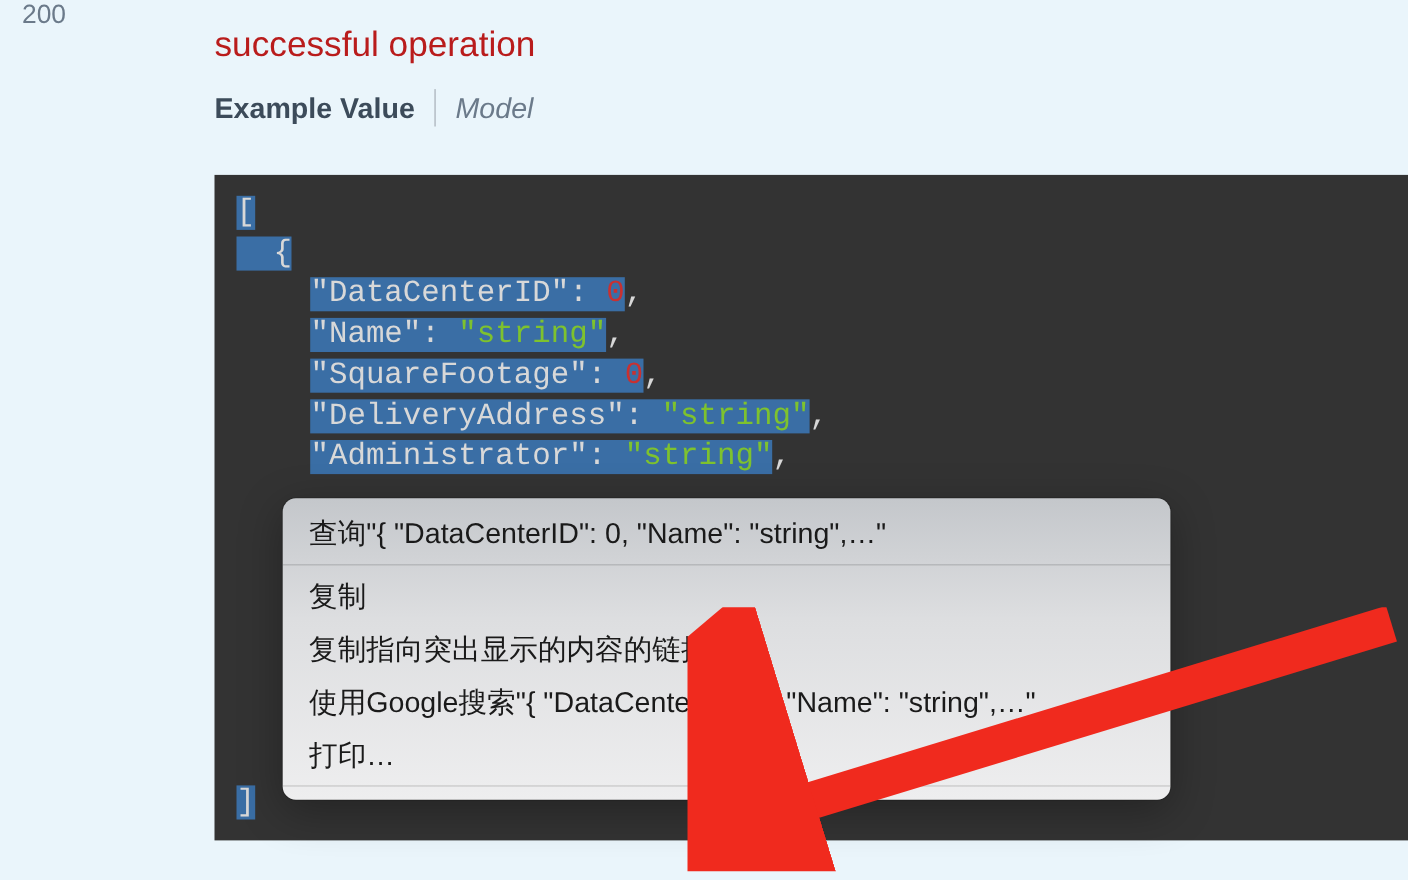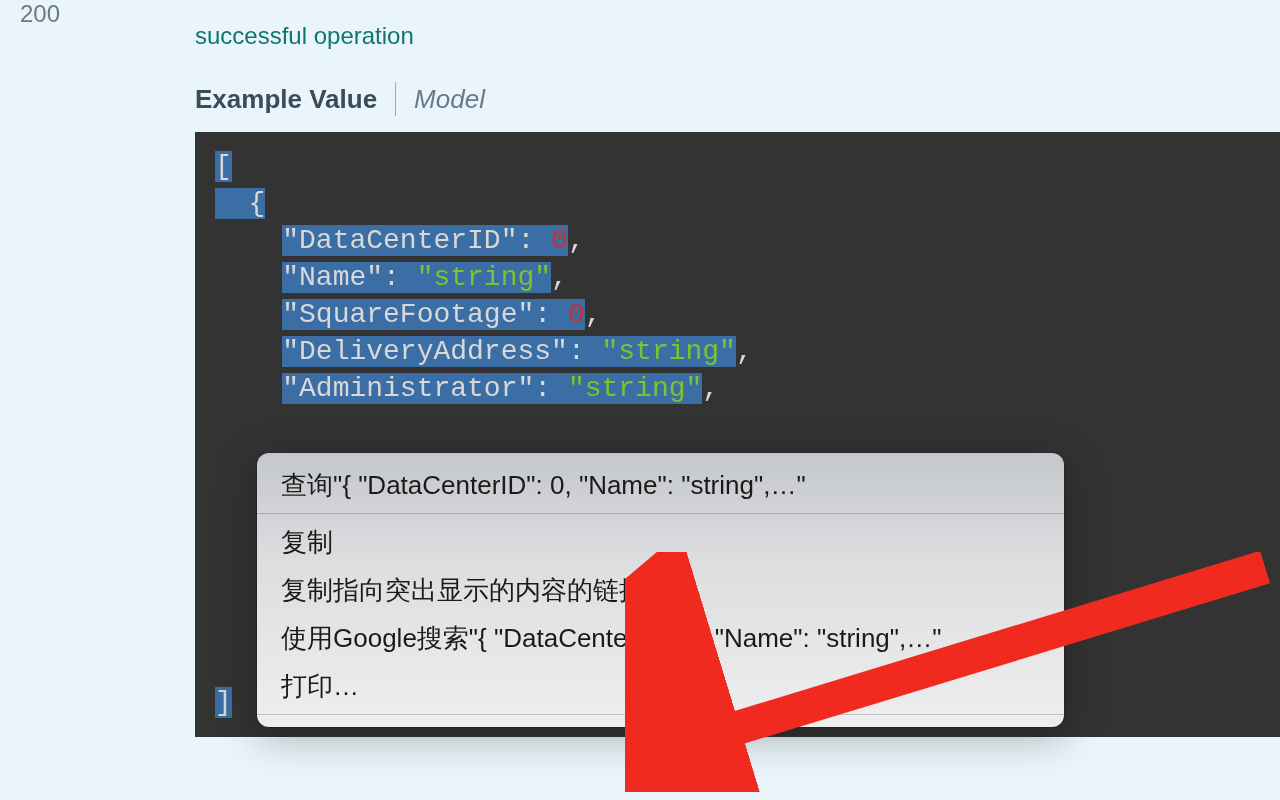--- a/index.html
+++ b/index.html
@@ -27,31 +27,31 @@
     }
     
     .content-area {
       position: absolute;
       left: 195px;
       top: 22px;
       right: 0;
     }
     
     .operation-title {
-      font-size: 24px;
-      color: #0f766e;
+      font-size: 32px;
+      color: #b91c1c;
       font-weight: 400;
-      margin-bottom: 32px;
+      margin-bottom: 22px;
     }
     
     .tabs {
       display: flex;
       align-items: center;
       font-size: 26px;
-      margin-bottom: 16px;
+      margin-bottom: 44px;
     }
     
     .tab-active {
       font-weight: 700;
       color: #3c4b5a;
       padding-right: 18px;
     }
     
     .tab-divider {
       width: 1px;

